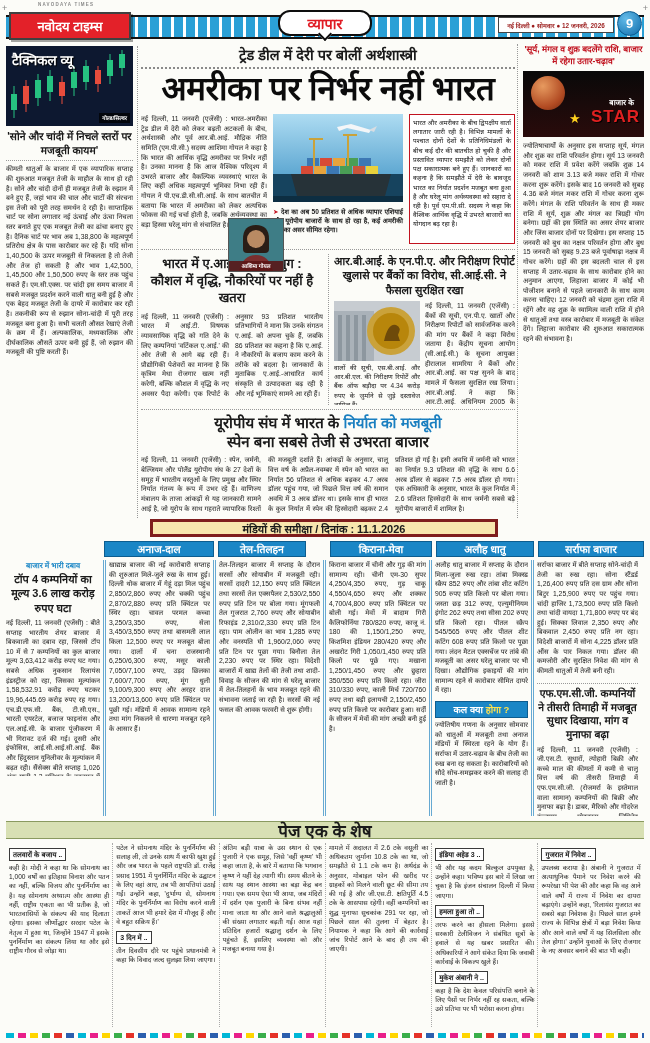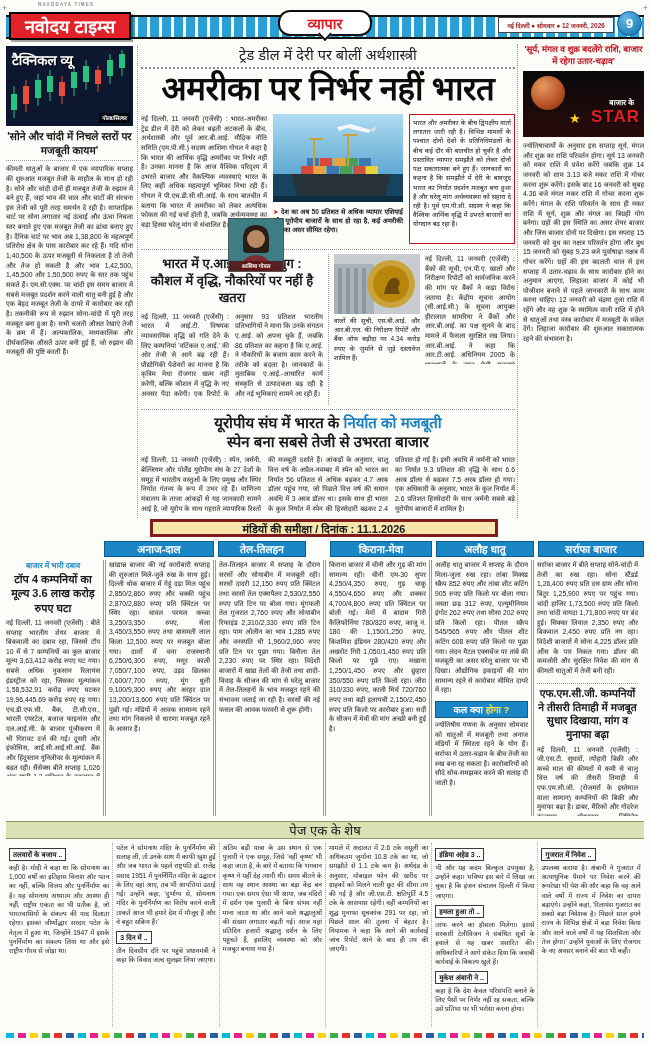--- a/index.html
+++ b/index.html
@@ -11,43 +11,43 @@
   }
   .abs { position:absolute; }
   .center-txt { display:flex; align-items:center; justify-content:center; text-align:center; }
   .col-body { font-size:6.8px; line-height:1.42; text-align:justify; color:#222; overflow:hidden; }
 
   
   .regmark { color:#888; font-size:9px; }
   .mini-name { font-size:4.5px; color:#8a8a8a; letter-spacing:1.2px; font-weight:bold; }
   .stripes { background:repeating-linear-gradient(90deg,#2ba0d6 0 9px,#ffffff 9px 12px);
              border-top:2px solid #141414; border-bottom:2px solid #141414; }
-  .logo { background:#e32129; border:2px solid #000000; color:#fff; font-weight:bold;
-          font-size:18px; box-shadow:2px 2px 0 rgba(0,0,0,.35); }
+  .logo { background:#e32129; border:2px solid #404040; color:#fff; font-weight:bold;
+          font-size:13px; box-shadow:2px 2px 0 rgba(0,0,0,.35); }
   .tab { background:#fff; border:2px solid #0e0e0e; border-radius:12px; color:#e01b24;
          font-weight:bold; font-size:14.5px; z-index:3; }
   .tab::after { content:""; position:absolute; left:50%; bottom:-5px; width:8px; height:8px;
          background:#fff; border-right:2px solid #0e0e0e; border-bottom:2px solid #0e0e0e;
          transform:translateX(-50%) rotate(45deg); }
   .dateline { background:#fff; border:1px solid #444; color:#9b1c1c; font-weight:bold; font-size:6.4px; }
   .pagecircle { border-radius:50%; background:radial-gradient(circle at 35% 30%,#63bbe9,#0e6cab);
           border:1px solid #0a5a8f; color:#fff; font-weight:bold; font-size:13px; }
 
   
   .tv-col { border-right:1px dotted #9a9a9a; padding-right:4px; }
   .tv-img { position:relative; height:80px; background:#0d1830; overflow:hidden; }
   .tv-title { position:absolute; top:5px; left:6px; color:#fff; font-weight:bold; font-size:13.5px;
           text-shadow:1px 1px 1px #000; }
   .tv-tag { position:absolute; right:3px; bottom:3px; color:#fff; background:rgba(0,0,0,.75);
           font-size:5.5px; font-weight:bold; padding:1px 3px; }
   .tv-head { font-size:10.5px; font-weight:bold; text-align:center; line-height:1.3; margin:4px 0 3px; }
   .dot-hr { border:none; border-top:1px dotted #999; margin:3px 0; }
 
   
-  .kicker { font-size:14.5px; font-weight:normal; text-align:center;
+  .kicker { font-size:14.5px; font-weight:bold; text-align:center;
             border-bottom:2px dotted #8a8a8a; padding-bottom:3px; }
   .main-head { font-size:33px; font-weight:bold; text-align:center; line-height:1.06;
             letter-spacing:-.5px; color:#0b0b0b; margin-top:3px; }
   .rowA { display:flex; gap:6px; margin-top:7px; height:130px; overflow:hidden; }
   .rowA-left { width:126px; }
   .rowA-mid { width:130px; }
   .bullet-line { font-size:6.6px; font-weight:bold; line-height:1.35; margin-top:2px; text-align:justify; }
   .bullet-line .arr { color:#c1121f; }
   .redbox { flex:1; border:1.5px solid #c1121f; background:#fff; overflow:hidden; }
   .redbox-title { background:#c1121f; color:#fff; font-weight:bold; font-size:8px;
@@ -94,21 +94,21 @@
   .mc-img { height:34px; background:linear-gradient(120deg,#123d1e,#2f7a3a); position:relative; margin:2px 0; overflow:hidden; }
   .mc-img-text { position:absolute; inset:0; color:#eaeaea; font-weight:bold; font-size:8.5px;
             display:flex; align-items:center; justify-content:center; letter-spacing:.5px; }
   .kal-box { background:#1a86c6; border:1px solid #0d5d8f; color:#fff; font-weight:bold; font-size:9.5px;
             text-align:center; padding:1px 0; margin:3px 0 2px; }
   .kal-box .yel { color:#ffe14d; }
   .fmcg-head { font-size:10.5px; font-weight:bold; text-align:center; line-height:1.3; margin:3px 0; }
 
   
   .pg1-band { background:#d8e0b4; border-top:1px solid #8a9a60; border-bottom:1px solid #8a9a60;
-            font-size:13px; font-weight:normal; }
+            font-size:17px; font-weight:bold; }
   .bt-row { display:flex; }
   .bt-col { width:106.3px; border-left:1px dotted #aaa; padding:0 3px; overflow:hidden; }
   .bt-col:first-child { border-left:none; }
   .bt-box { border:1px solid #3a3a3a; font-size:7px; font-weight:bold; padding:1px 3px; margin:2px 10px 2px 0;
             display:inline-block; background:#fff; }
   .bt-body { font-size:6.6px; line-height:1.4; text-align:justify; color:#222; }
 
   .color-strip { background:repeating-linear-gradient(90deg,
       #00b7d6 0 8px,#fff 8px 12px,#e91f8a 12px 20px,#fff 20px 24px,#ffd500 24px 32px,#fff 32px 36px,
       #3aae4a 36px 44px,#fff 44px 48px,#e53228 48px 56px,#fff 56px 60px,#2b5fae 60px 68px,#fff 68px 72px); }
@@ -207,20 +207,21 @@
         <div class="redbox-body">भारत और अमरीका के बीच द्विपक्षीय वार्ता लगातार जारी रही है। विभिन्न मामलों के पश्चात दोनों देशों के प्रतिनिधिमंडलों के बीच कई दौर की बातचीत हो चुकी है और प्रस्तावित व्यापार समझौते को लेकर दोनों पक्ष सकारात्मक बने हुए हैं। जानकारों का कहना है कि समझौते में देरी के बावजूद भारत का निर्यात प्रदर्शन मजबूत बना हुआ है और घरेलू मांग अर्थव्यवस्था को सहारा दे रही है। पूर्व एम.पी.सी. सदस्य ने कहा कि वैश्विक आर्थिक वृद्धि में उभरते बाजारों का योगदान बढ़ रहा है।</div>
       </div>
     </div>
 
     <div class="rowB">
       <div class="ai-art">
         <div class="ai-head">भारत में ए.आई. का नया युग : कौशल में वृद्धि, नौकरियों पर नहीं है खतरा</div>
         <div class="ai-body col-body" style="height:100px;">नई दिल्ली, 11 जनवरी (एजेंसी) : भारत में आई.टी. विषयक व्यावसायिक वृद्धि को गति देने के लिए कम्पनियां 'वर्टिकल ए.आई.' की ओर तेजी से आगे बढ़ रही हैं। प्रौद्योगिकी पेशेवरों का मानना है कि कृत्रिम मेधा रोजगार खत्म नहीं करेगी, बल्कि कौशल में वृद्धि के नए अवसर पैदा करेगी। एक रिपोर्ट के अनुसार 93 प्रतिशत भारतीय प्रतिभागियों ने माना कि उनके संगठन ए.आई. को अपना चुके हैं, जबकि 86 प्रतिशत का कहना है कि ए.आई. ने नौकरियों के बजाय काम करने के तरीके को बदला है। जानकारों के मुताबिक ए.आई.-आधारित कार्य संस्कृति से उत्पादकता बढ़ रही है और नई भूमिकाएं सामने आ रही हैं।</div>
       </div>
       <div class="rbi-art">
+        <div class="rbi-head">आर.बी.आई. के एन.पी.ए. और निरीक्षण रिपोर्ट खुलासे पर बैंकों का विरोध, सी.आई.सी. ने फैसला सुरक्षित रखा</div>
         <div class="rbi-flex">
           <div class="rbi-imgcol">
             <div class="rbi-img">
               <svg width="86" height="60" viewBox="0 0 86 60">
                 <rect width="86" height="60" fill="#c7ccd1"></rect>
                 <rect x="0" y="10" width="40" height="50" fill="#aab2b9"></rect>
                 <g fill="#8d979f">
                     <rect x="4" y="14" width="4" height="46"></rect>
                     <rect x="12" y="14" width="4" height="46"></rect>
                     <rect x="20" y="14" width="4" height="46"></rect>

